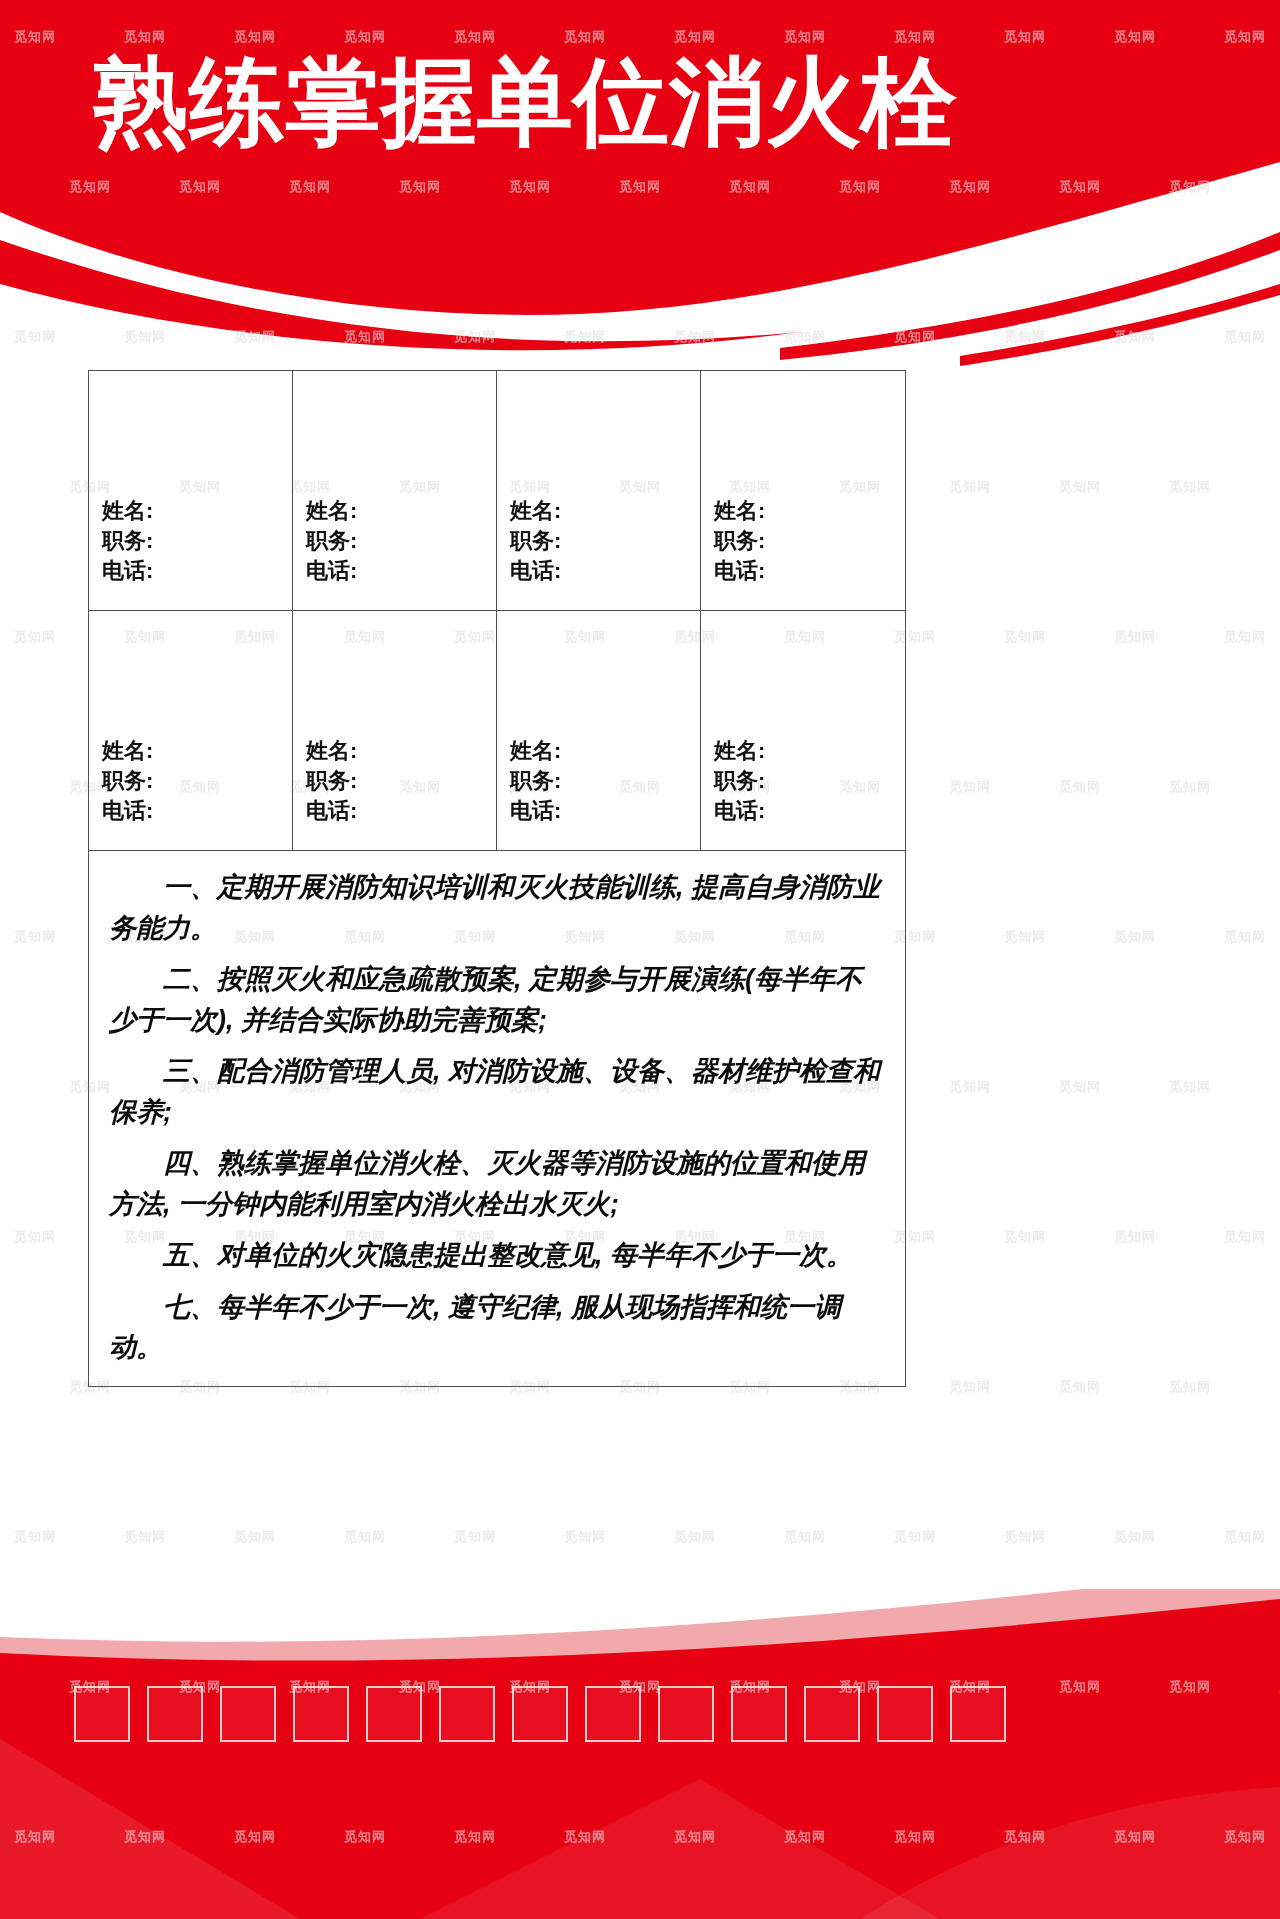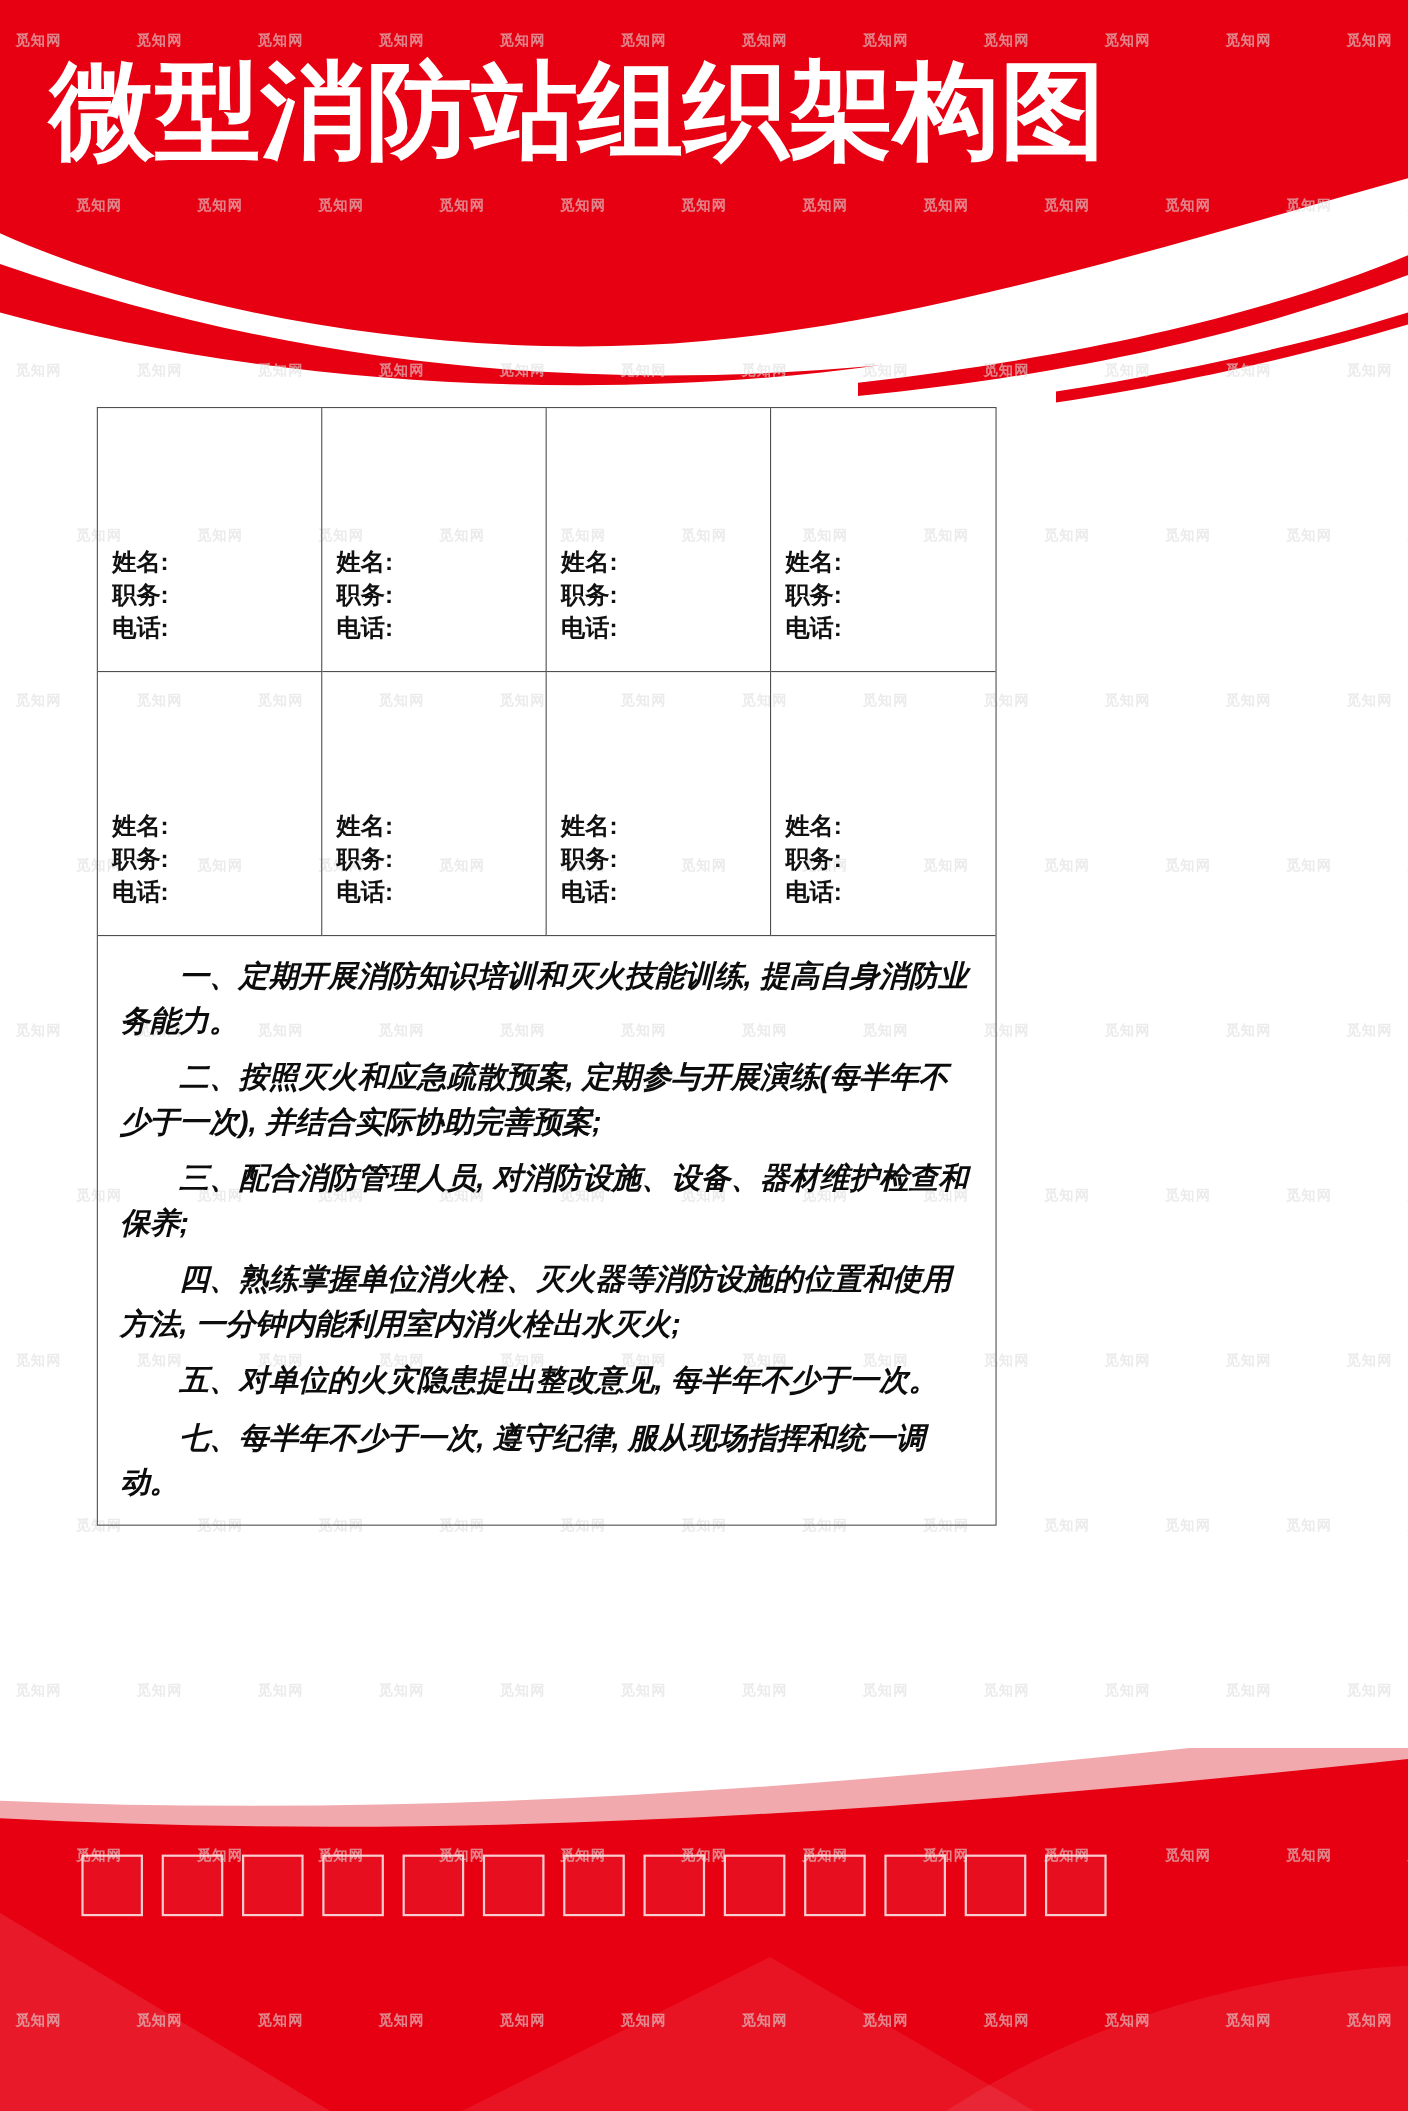--- a/index.html
+++ b/index.html
@@ -386,21 +386,21 @@
       <span class="wm wm-w" style="left: 894px; top: 1828px;">觅知网</span>
       <span class="wm wm-g" style="left: 894px; top: 1828px;">觅知网</span>
       <span class="wm wm-w" style="left: 1004px; top: 1828px;">觅知网</span>
       <span class="wm wm-g" style="left: 1004px; top: 1828px;">觅知网</span>
       <span class="wm wm-w" style="left: 1114px; top: 1828px;">觅知网</span>
       <span class="wm wm-g" style="left: 1114px; top: 1828px;">觅知网</span>
       <span class="wm wm-w" style="left: 1224px; top: 1828px;">觅知网</span>
       <span class="wm wm-g" style="left: 1224px; top: 1828px;">觅知网</span>
     </div>
 
-  <div class="main-title">微型消防站组织架构图</div>
+  <div class="main-title">熟练掌握单位消火栓</div>
 
   <div class="board">
     <div class="org-grid">
 
       <div class="cell">
         <div class="photo-area"></div>
         <div class="fields">
           <div>姓名:</div>
           <div>职务:</div>
           <div>电话:</div>

